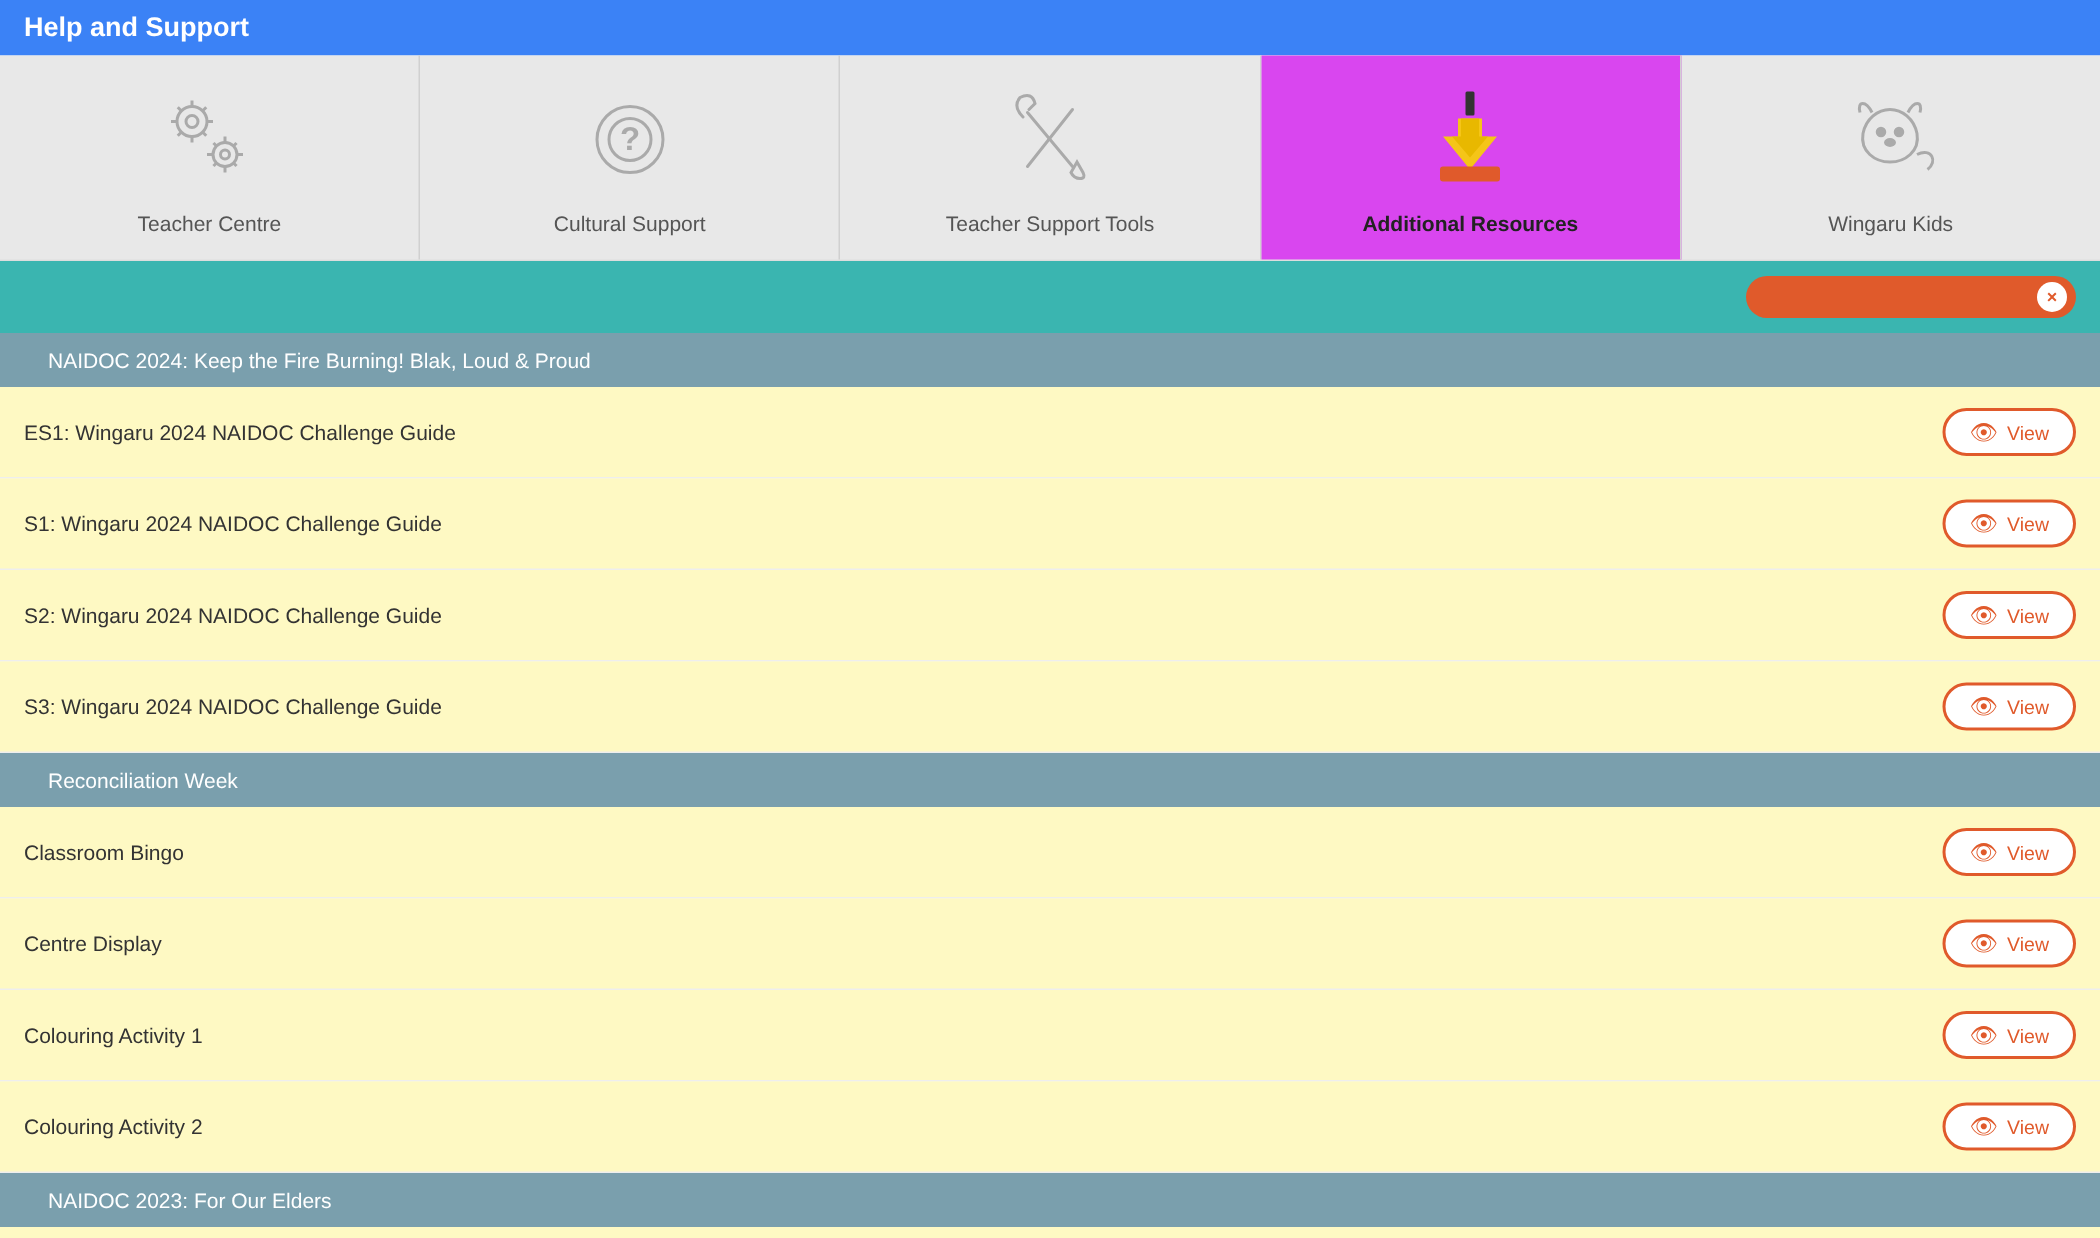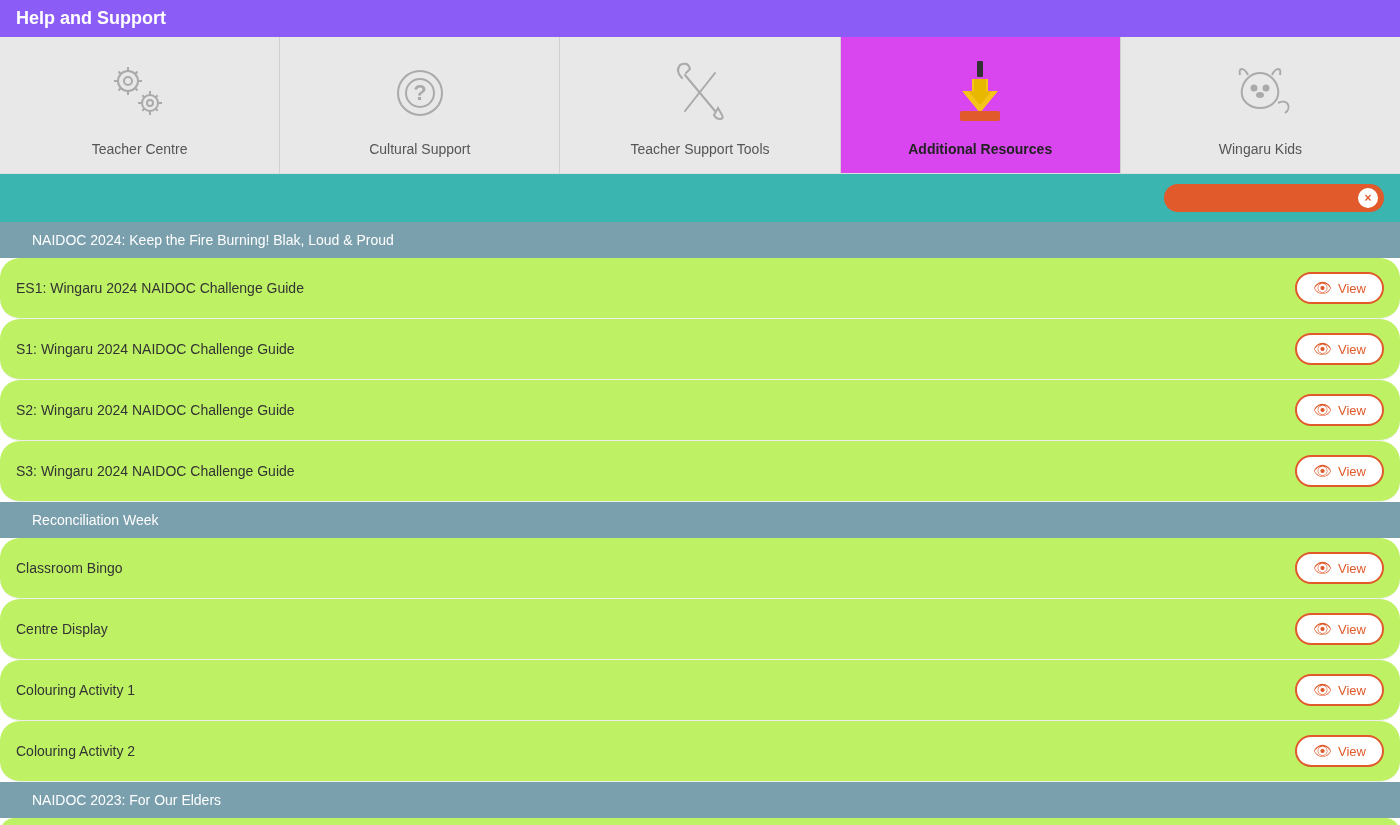--- a/index.html
+++ b/index.html
@@ -11,21 +11,21 @@
     }
 
     .page-wrapper {
       max-width: 1400px;
       margin: 0 auto;
       background: white;
     }
 
     
     .header {
-      background: #8b5cf6;
+      background: #3b82f6;
       padding: 8px 16px;
     }
     .header-title {
       color: white;
       font-size: 18px;
       font-weight: bold;
     }
 
     
     .nav-icons {
@@ -117,22 +117,21 @@
       font-weight: normal;
     }
 
     
     .resource-row {
       display: flex;
       align-items: center;
       justify-content: space-between;
       padding: 14px 16px;
       border-bottom: 1px solid #eee;
-      background: #bef264;
-      border-radius: 20px;
+      background: #fef9c3;
     }
     .resource-row:last-of-type {
       border-bottom: 1px solid #eee;
     }
     .resource-name {
       font-size: 14px;
       color: #333;
     }
     .view-btn {
       display: flex;

